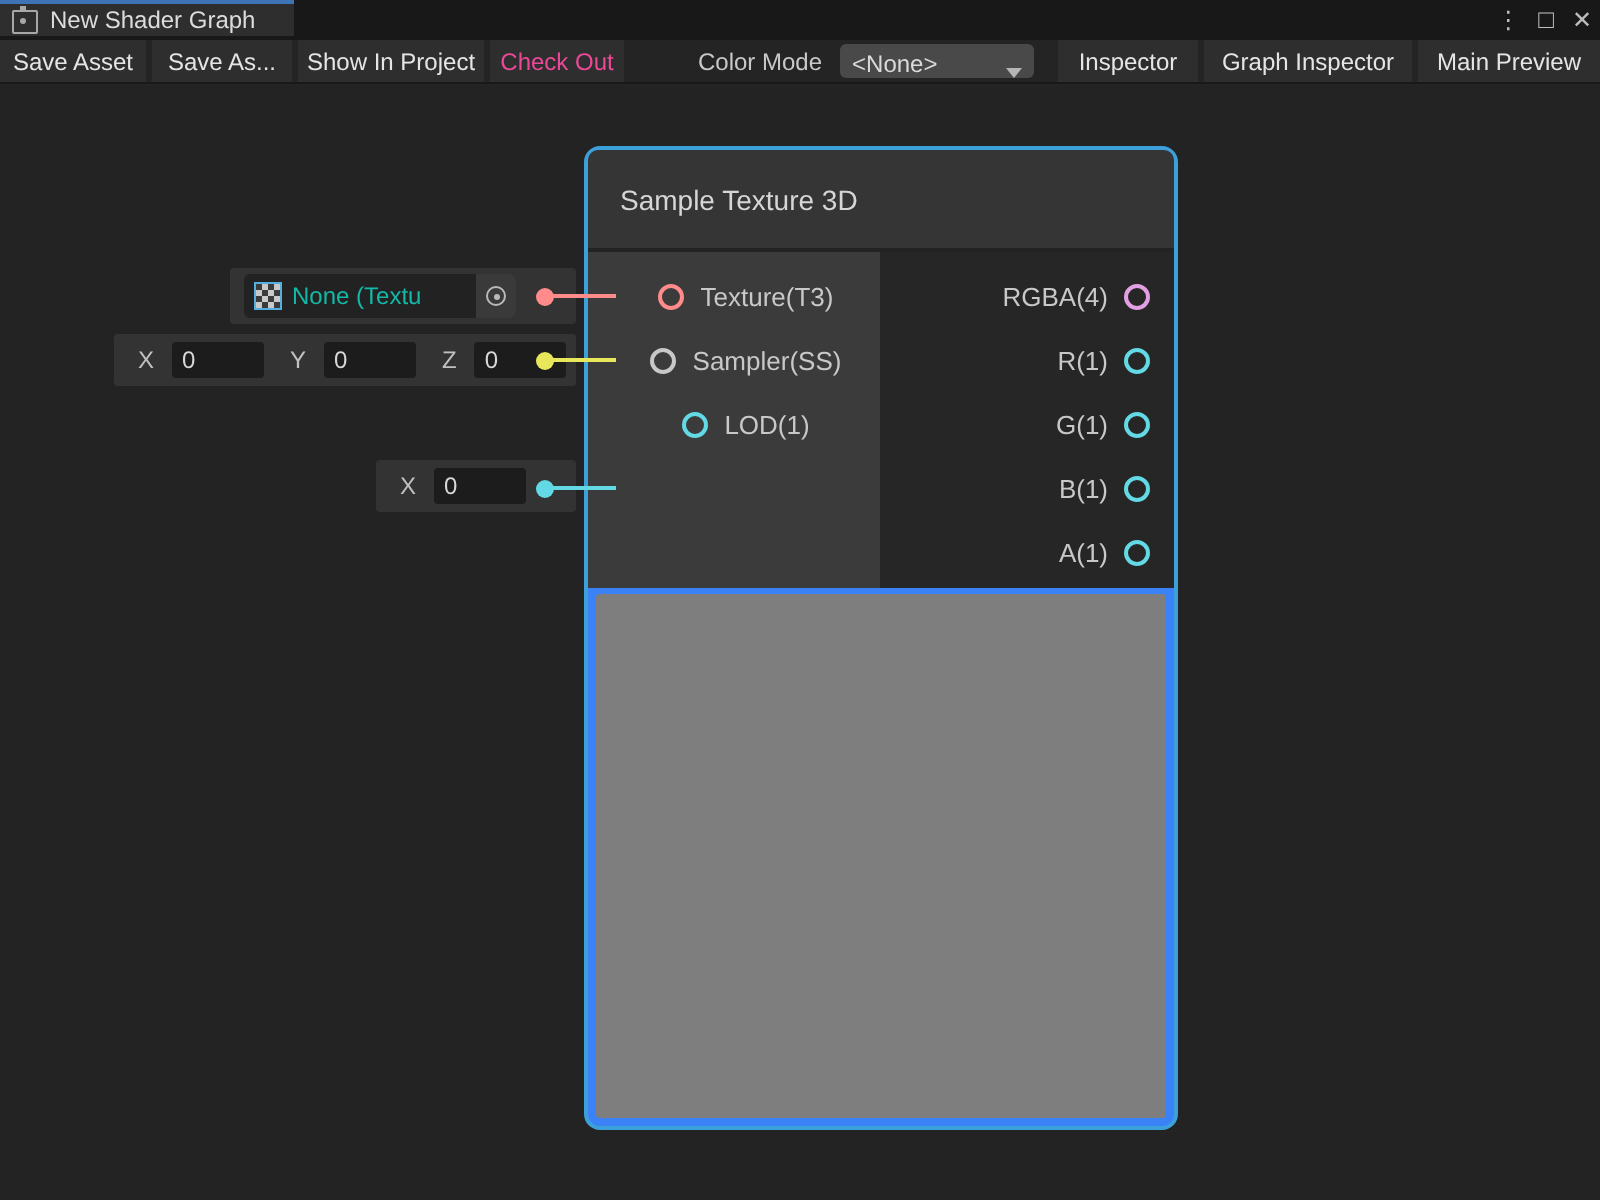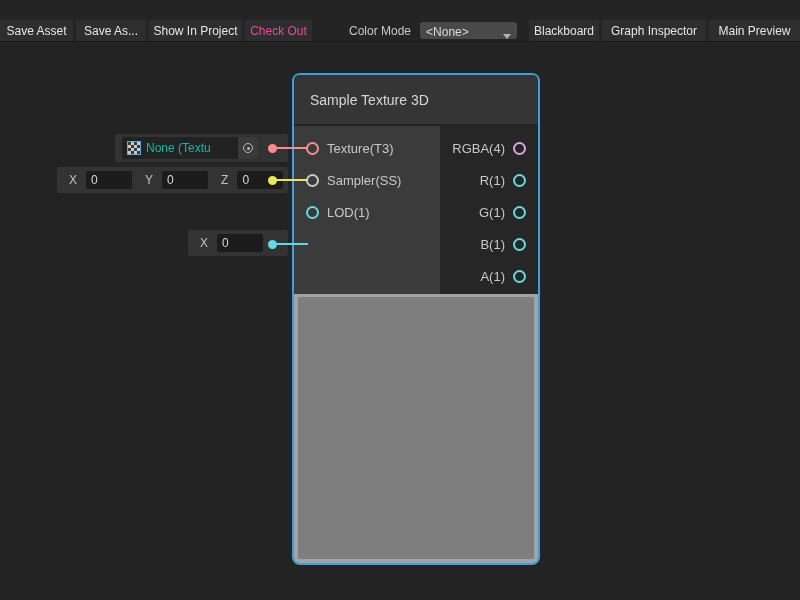--- a/index.html
+++ b/index.html
@@ -40,31 +40,31 @@
     margin:2px 0 2px 6px; width:97px; background:#494949; border-radius:3px;
     display:flex; align-items:flex-end; color:#DADADA; font-size:12px; padding:0 6px; box-sizing:border-box;
   }
   .dd-arrow { margin-left:auto; width:0; height:0; border-left:4px solid transparent;
     border-right:4px solid transparent; border-top:5px solid #B5B5B5; }
   .right-group { margin-left:auto; display:flex; gap:3px; }
   
   .graph { position:absolute; top:43px; left:0; right:0; bottom:0; background:#232323; }
   
   .node {
-    position:absolute; left:292px; top:73px; width:248px; height:492px; box-sizing:border-box;
-    background:#a3a3a3; border:2px solid #3CA1DB; border-radius:8px; z-index:1;
+    position:absolute; left:292px; top:73px; width:297px; height:492px; box-sizing:border-box;
+    background:#3b82f6; border:2px solid #3CA1DB; border-radius:8px; z-index:1;
   }
   .node-header { height:49px; background:#353535; border-radius:5px 5px 0 0;
     border-bottom:2px solid #232323; display:flex; align-items:center; padding:0 16px; }
   .node-title { font-size:14px; color:#D6D6D6; }
   .node-ports { display:flex; height:168px; }
   .ports-in { width:146px; background:#3B3B3B; padding-top:6px; box-sizing:border-box; }
   .ports-out { flex:1; background:#262626; padding-top:6px; box-sizing:border-box; }
   .port-row { height:32px; display:flex; align-items:center; gap:8px; }
-  .ports-in .port-row { padding-left:12px; }
+  .ports-in .port-row { padding-left:12px;justify-content:center; }
   .ports-out .port-row { justify-content:flex-end; padding-right:12px; }
   .port { width:9px; height:9px; border:2px solid #C8C8C8; border-radius:50%; flex:none; }
   .port-label { font-size:13px; color:#C8C8C8; white-space:nowrap; }
   .node-preview { margin:3px 4px 4px 4px; height:262px; background:#7E7E7E; border-radius:2px; }
   
   .strip { position:absolute; background:#333333; border-radius:2px; z-index:1; }
   .strip-tex { left:115px; top:134px; width:173px; height:28px; }
   .strip-vec3 { left:57px;  top:167px; width:231px; height:26px; display:flex; align-items:center; padding-left:12px; gap:9px; box-sizing:border-box; }
   .strip-lod { left:188px; top:230px; width:100px; height:26px; display:flex; align-items:center; padding-left:12px; gap:9px; box-sizing:border-box; }
   .axis { font-size:12px; color:#C0C0C0; }
@@ -82,33 +82,44 @@
   .picker-dot { width:3px; height:3px; background:#B9B9B9; border-radius:50%; }
   
   .stub { position:absolute; width:9px; height:9px; border-radius:50%; z-index:3; }
   .wire { position:absolute; height:2px; width:33px; left:275px; z-index:3; }
 </style>
 </head>
 <body>
 
 <div id="app">
 
+  <div class="tabbar">
+    <div class="tab">
+      <span class="sg-icon"></span>
+      <span class="tab-title">New Shader Graph</span>
+    </div>
+    <div class="wincontrols">
+      <span class="wc">⋮</span>
+      <span class="wc max">□</span>
+      <span class="wc">✕</span>
+    </div>
+  </div>
 
   <div class="toolbar">
     <div class="tbtn" style="width:73px">Save Asset</div>
     <div class="tbtn" style="width:70px">Save As...</div>
     <div class="tbtn" style="width:93px">Show In Project</div>
     <div class="tbtn disabled" style="width:67px">Check Out</div>
     <div class="cm-label">Color Mode</div>
     <div class="dropdown">
       <span>&lt;None&gt;</span>
       <span class="dd-arrow"></span>
     </div>
     <div class="right-group">
-      <div class="tbtn" style="width:70px">Blackboard</div>
+      <div class="tbtn" style="width:70px">Inspector</div>
       <div class="tbtn" style="width:104px">Graph Inspector</div>
       <div class="tbtn" style="width:91px">Main Preview</div>
     </div>
   </div>
 
   <div class="graph"></div>
 
   <div class="strip strip-tex"></div>
   <div class="objfield">
     <span class="tex-icon"></span>

